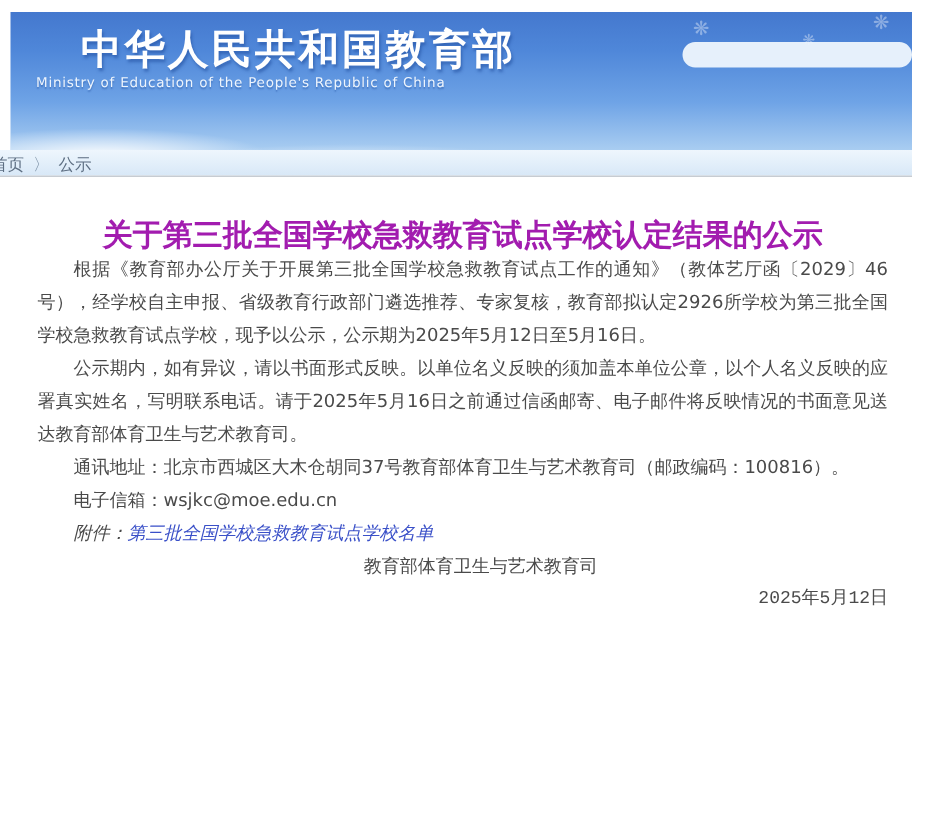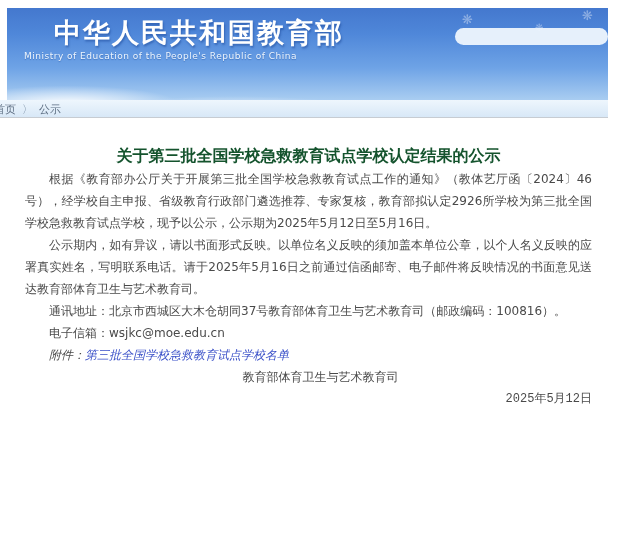--- a/index.html
+++ b/index.html
@@ -60,21 +60,21 @@
   .crumb-sep { margin:0 6px; color:#7f93a8; }
 
   
   .doc {
     position:absolute; left:25px; top:118px; width:567px;
     font-size:12px; line-height:22px; color:#4a4a4a;
     text-align:justify;
   }
   .doc-title {
     margin:26px 0 0 0;
-    font-size:16px; line-height:24px; font-weight:bold; color:#14532d;
+    font-size:20px; line-height:24px; font-weight:bold; color:#a21caf;
     text-align:center; text-indent:0;
   }
   .doc p { margin:0; text-indent:2em; }
   .p1 { margin-top:17px; }
   .p2 { margin-top:12px; }
   .address-line { margin-top:18px; }
   .email-line { margin-top:17px; }
   .attachment-line { margin-top:17px;font-style:italic; }
   .attachment-link { color:#3a50c8; cursor:pointer; }
   .signature-line { margin-top:20px; text-align:center; text-indent:0; }
@@ -95,21 +95,21 @@
 
 <div class="crumb-bar">
   <div class="crumbs">
     <span>首页</span><span class="crumb-sep">〉</span><span>公示</span>
   </div>
 </div>
 
 <div class="doc">
   <h1 class="doc-title">关于第三批全国学校急救教育试点学校认定结果的公示</h1>
 
-  <p class="p1">根据《教育部办公厅关于开展第三批全国学校急救教育试点工作的通知》（教体艺厅函〔2024〕46号），经学校自主申报、省级教育行政部门遴选推荐、专家复核，教育部拟认定2926所学校为第三批全国学校急救教育试点学校，现予以公示，公示期为2025年5月12日至5月16日。</p>
+  <p class="p1">根据《教育部办公厅关于开展第三批全国学校急救教育试点工作的通知》（教体艺厅函〔2029〕46号），经学校自主申报、省级教育行政部门遴选推荐、专家复核，教育部拟认定2926所学校为第三批全国学校急救教育试点学校，现予以公示，公示期为2025年5月12日至5月16日。</p>
 
   <p class="p2">公示期内，如有异议，请以书面形式反映。以单位名义反映的须加盖本单位公章，以个人名义反映的应署真实姓名，写明联系电话。请于2025年5月16日之前通过信函邮寄、电子邮件将反映情况的书面意见送达教育部体育卫生与艺术教育司。</p>
 
   <p class="address-line">通讯地址：北京市西城区大木仓胡同37号教育部体育卫生与艺术教育司（邮政编码：100816）。</p>
 
   <p class="email-line"><span>电子信箱：</span><span>wsjkc@moe.edu.cn</span></p>
 
   <p class="attachment-line"><span>附件：</span><span class="attachment-link">第三批全国学校急救教育试点学校名单</span></p>
 
   <p class="signature-line">教育部体育卫生与艺术教育司</p>

